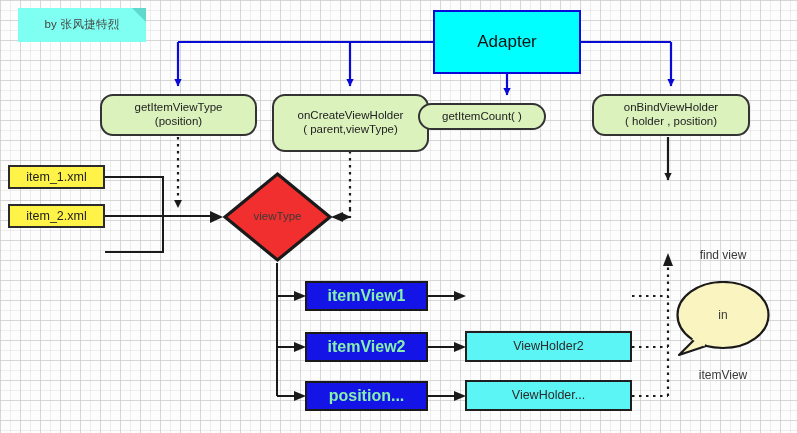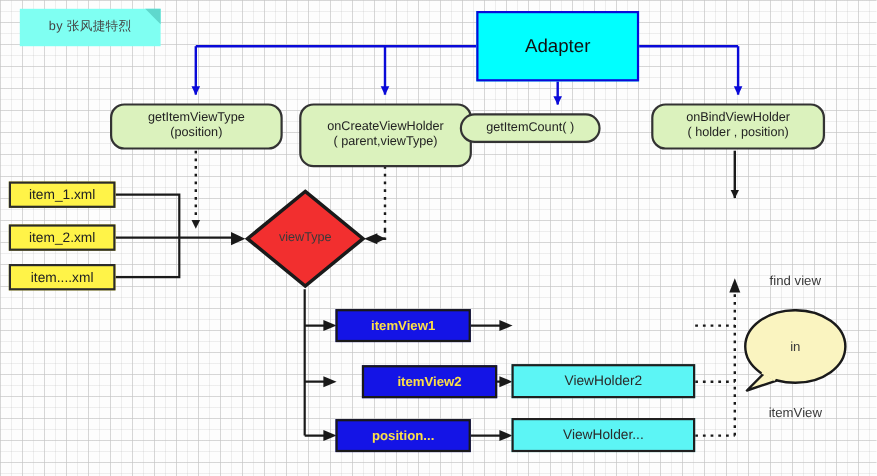--- a/index.html
+++ b/index.html
@@ -107,29 +107,29 @@
     width: 111px; height: 92px;
     display: flex; align-items: center; justify-content: center;
     font-size: 11.5px;
     color: #3a3a3a;
   }
 
   
   .itemview {
     background: #1414E6;
     border: 2.3px solid #191919;
-    color: #fde047;
+    color: #86efac;
     font-weight: bold;
-    font-size: 12px;
+    font-size: 16px;
     left: 305px;
     width: 123px;
     height: 30px;
   }
   .itemview-0 { top: 281px; }
-  .itemview-1 { top: 332px; margin-left: 24px; }
+  .itemview-1 { top: 332px; }
   .itemview-2 { top: 381px; }
 
   
   .viewholder {
     background: #5CF5F5;
     border: 2.3px solid #1f1f1f;
     font-size: 12.5px;
     color: #2b2b2b;
     left: 465px;
     width: 167px;
@@ -286,23 +286,20 @@
       <div>( holder , position)</div>
     </div>
   </div>
 
   <div class="node xmlbox xmlbox-0">
     <span>item_1.xml</span>
   </div>
   <div class="node xmlbox xmlbox-1">
     <span>item_2.xml</span>
   </div>
-  <div class="node xmlbox xmlbox-2">
-    <span>item....xml</span>
-  </div>
 
   <div class="node diamond-wrap">
     <svg width="111" height="92" viewBox="0 0 111 92">
       <polygon points="55.5,3 108,46 55.5,89 3,46" fill="#F22F2F" stroke="#1a1a1a" stroke-width="3.2" stroke-linejoin="miter"></polygon>
     </svg>
     <div class="diamond-label">viewType</div>
   </div>
 
   <div class="node itemview itemview-0">
     <span>itemView1</span>

